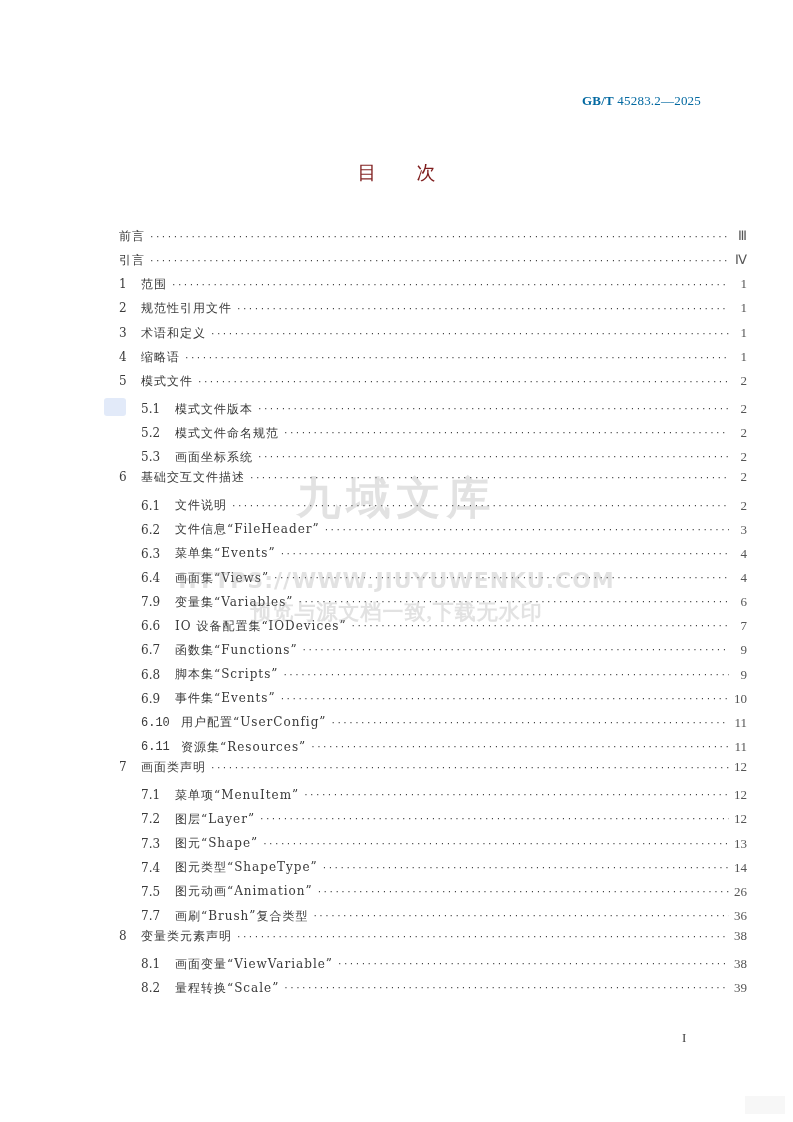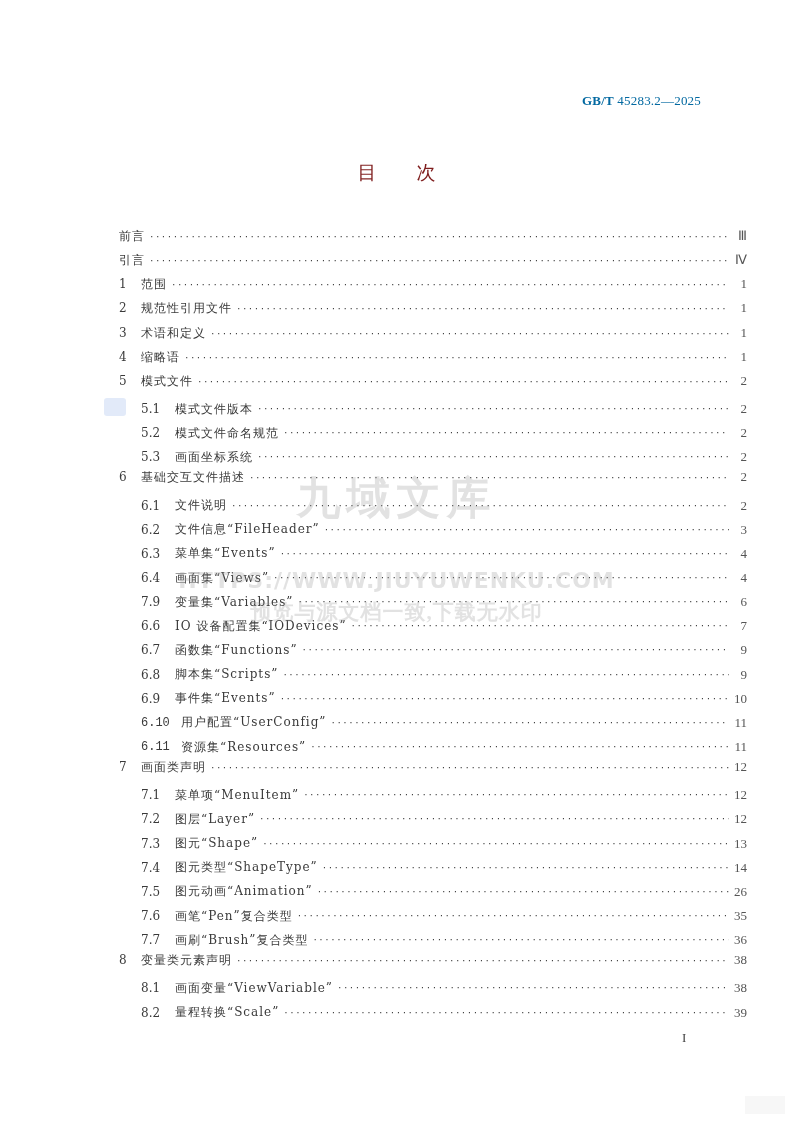--- a/index.html
+++ b/index.html
@@ -202,26 +202,20 @@
       <span class="dots"></span>
       <span class="page">14</span>
     </div>
     <div class="row lvl2">
       <span class="num">7.5</span>
       <span class="lab">图元动画“Animation”</span>
       <span class="dots"></span>
       <span class="page">26</span>
     </div>
     <div class="row lvl2">
-      <span class="num">7.6</span>
-      <span class="lab">画笔“Pen”复合类型</span>
-      <span class="dots"></span>
-      <span class="page">35</span>
-    </div>
-    <div class="row lvl2">
       <span class="num">7.7</span>
       <span class="lab">画刷“Brush”复合类型</span>
       <span class="dots"></span>
       <span class="page">36</span>
     </div>
     <div class="row lvl1">
       <span class="num">8</span>
       <span class="lab">变量类元素声明</span>
       <span class="dots"></span>
       <span class="page">38</span>

